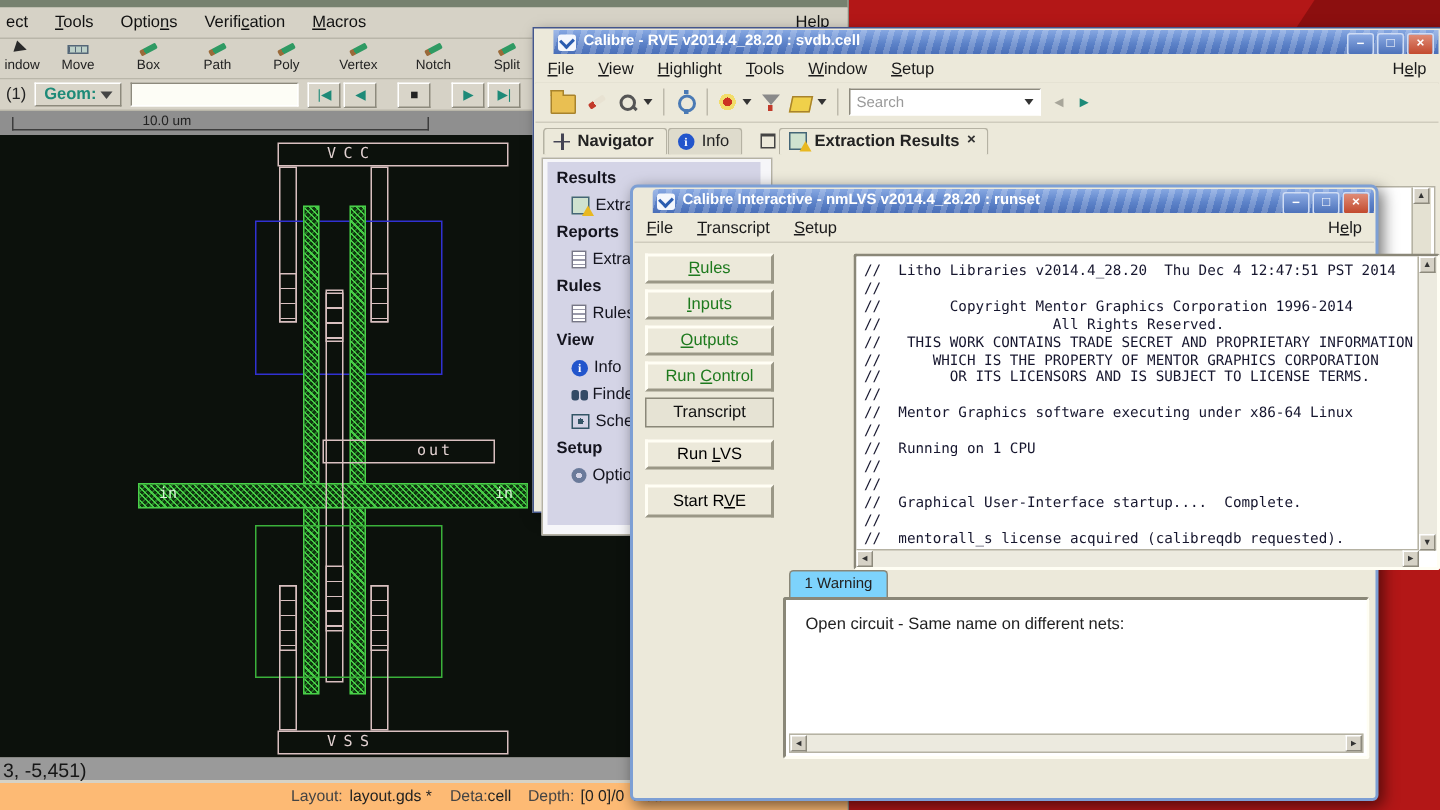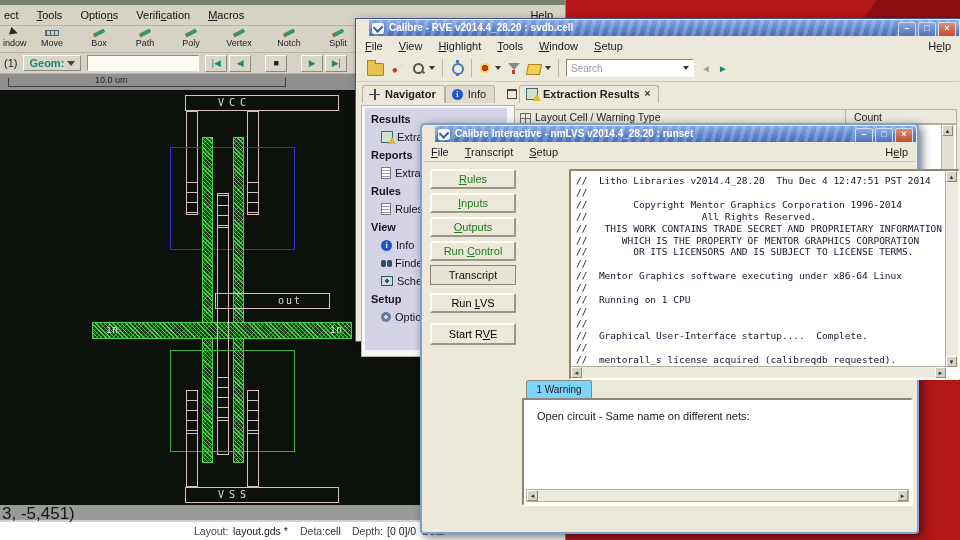--- a/index.html
+++ b/index.html
@@ -60,23 +60,23 @@
   .o-pink{position:absolute;border:1px solid #d9c0c0;box-sizing:border-box;}
   .o-blue{position:absolute;border:1px solid #3131d2;box-sizing:border-box;}
   .o-green{position:absolute;border:1px solid #3ab03a;box-sizing:border-box;}
   .hatch{position:absolute;box-sizing:border-box;border:1px solid #49cf49;
          background:repeating-linear-gradient(45deg,rgba(75,220,75,.9) 0 1px,rgba(10,60,10,.25) 1px 3px),
                     repeating-linear-gradient(-45deg,rgba(75,220,75,.55) 0 1px,transparent 1px 3px),#113311;}
   .contacts{position:absolute;border:1px solid #d9c0c0;box-sizing:border-box;
             background:repeating-linear-gradient(180deg,transparent 0 9px,#d9c0c0 9px 10px);}
   .clab{position:absolute;font-family:"DejaVu Sans Mono",monospace;font-size:10px;color:#e3d2d2;}
   .clab.grn{color:#d6f5d6;}
-  .lt-coord{position:absolute;left:0;top:505px;width:100%;height:15px;background:#9a9a9a;font-size:17px;color:#161616;
+  .lt-coord{position:absolute;left:0;top:505px;width:100%;height:15px;background:#9a9a9a;font-size:13px;color:#161616;
             line-height:17px;padding-left:2px;box-sizing:border-box;}
-  .lt-status{position:absolute;left:0;top:522px;width:100%;height:18px;background:#ffffff;font-size:10.5px;color:#222;
+  .lt-status{position:absolute;left:0;top:522px;width:100%;height:18px;background:#fdba74;font-size:10.5px;color:#222;
              line-height:18px;}
   .lt-status span{position:absolute;white-space:nowrap;}
   .stat-lab{color:#444;}
 
   
   .rve-win{left:355px;top:18px;width:604px;height:322px;}
   .rve-menus{top:17px;}
   .rve-toolbar{position:absolute;left:1px;right:1px;top:36px;height:26px;background:#ece9da;border-bottom:1px solid #cfccbd;
                display:flex;align-items:center;gap:7px;padding:0 10px;}
   .tsep{width:1px;height:18px;background:#bdbaab;}
@@ -423,25 +423,20 @@
 
     <div class="pane-tabs res-tab">
       <span class="ptab active">
         <span class="ic-extr" style="position:relative">
             <span class="warn-tri"></span>
           </span>
         <span>Extraction Results</span>
         <span class="mini-x">×</span>
         </span>
     </div>
-    <div class="res-head">
-      <span class="ic-grid"></span>
-      <span style="position:absolute;left:20px">Layout Cell / Warning Type</span>
-      <span style="position:absolute;left:330px;border-left:1px solid #b5b2a3;padding-left:8px;top:0;bottom:0;line-height:14px">Count</span>
-    </div>
     <div class="res-body">
       <span class="side-val" style="right:22px;top:116px">4</span>
       <span class="side-val" style="right:22px;top:131px">5</span>
       <div class="sbar-v">
         <span class="sb-btn" style="top:0">▲</span>
         <span class="sb-btn" style="bottom:0">▼</span>
       </div>
       <div class="diamond-bar">
         <span class="tick"></span>
         <span class="dia"></span>

